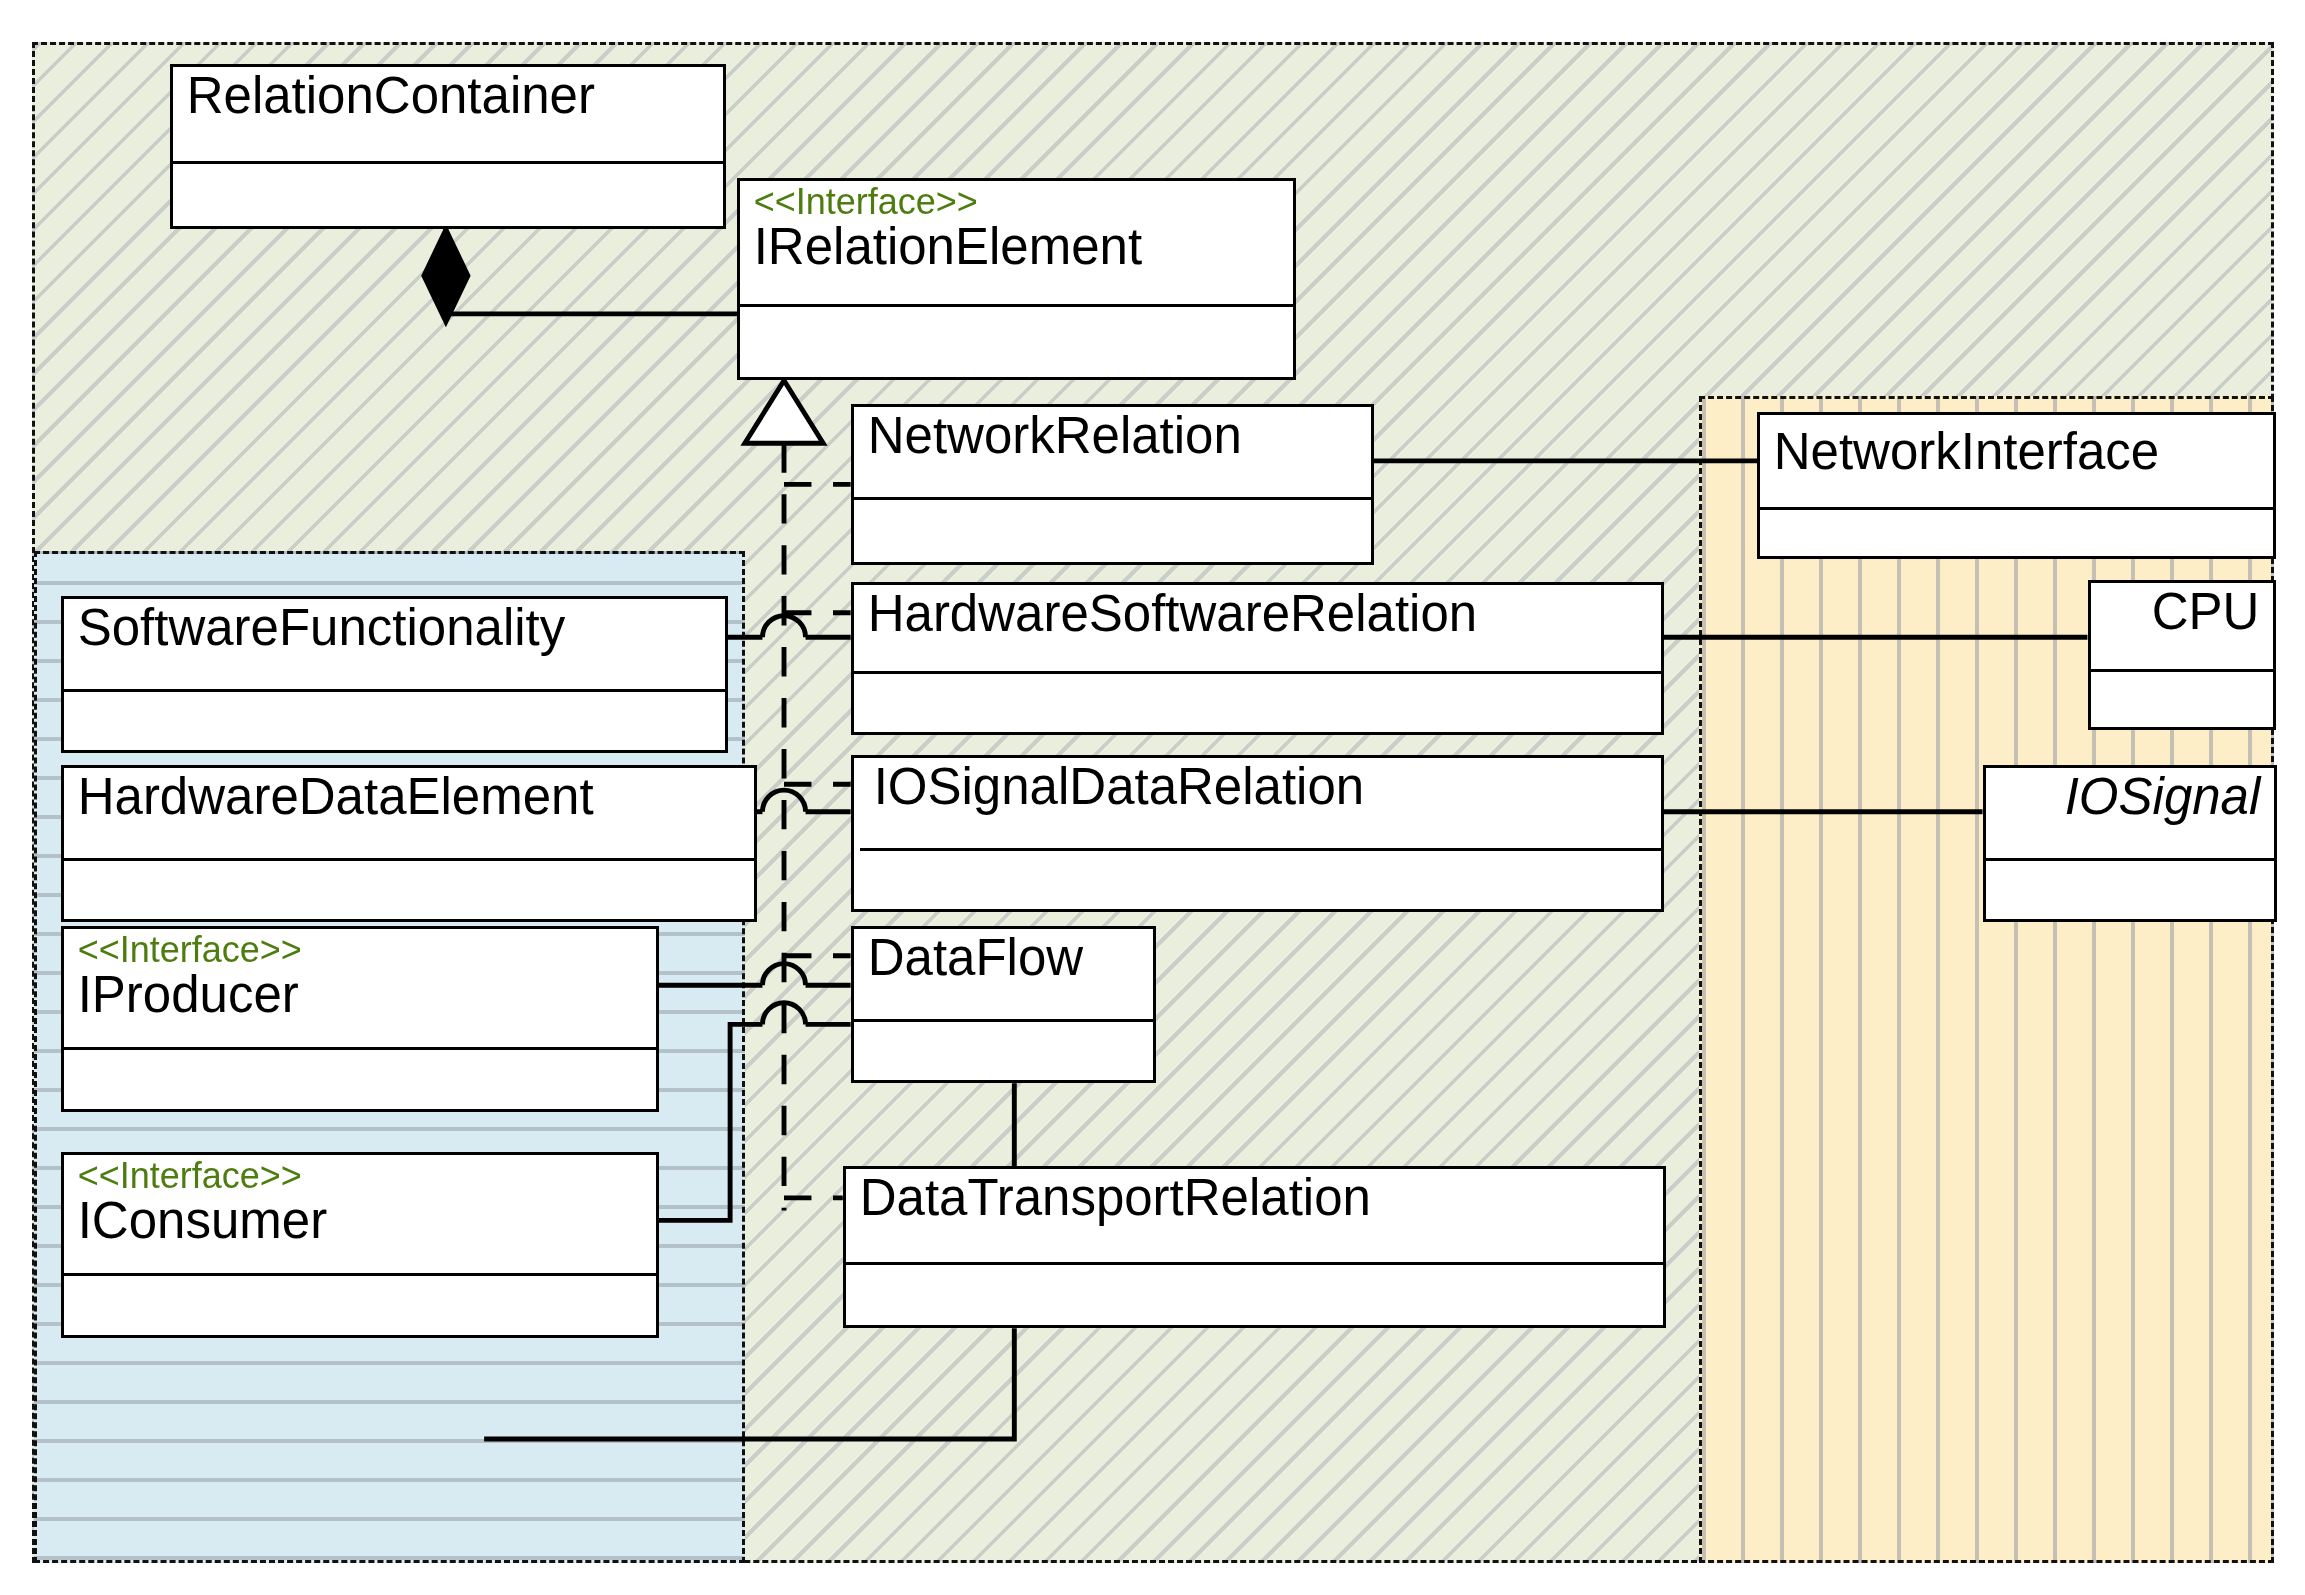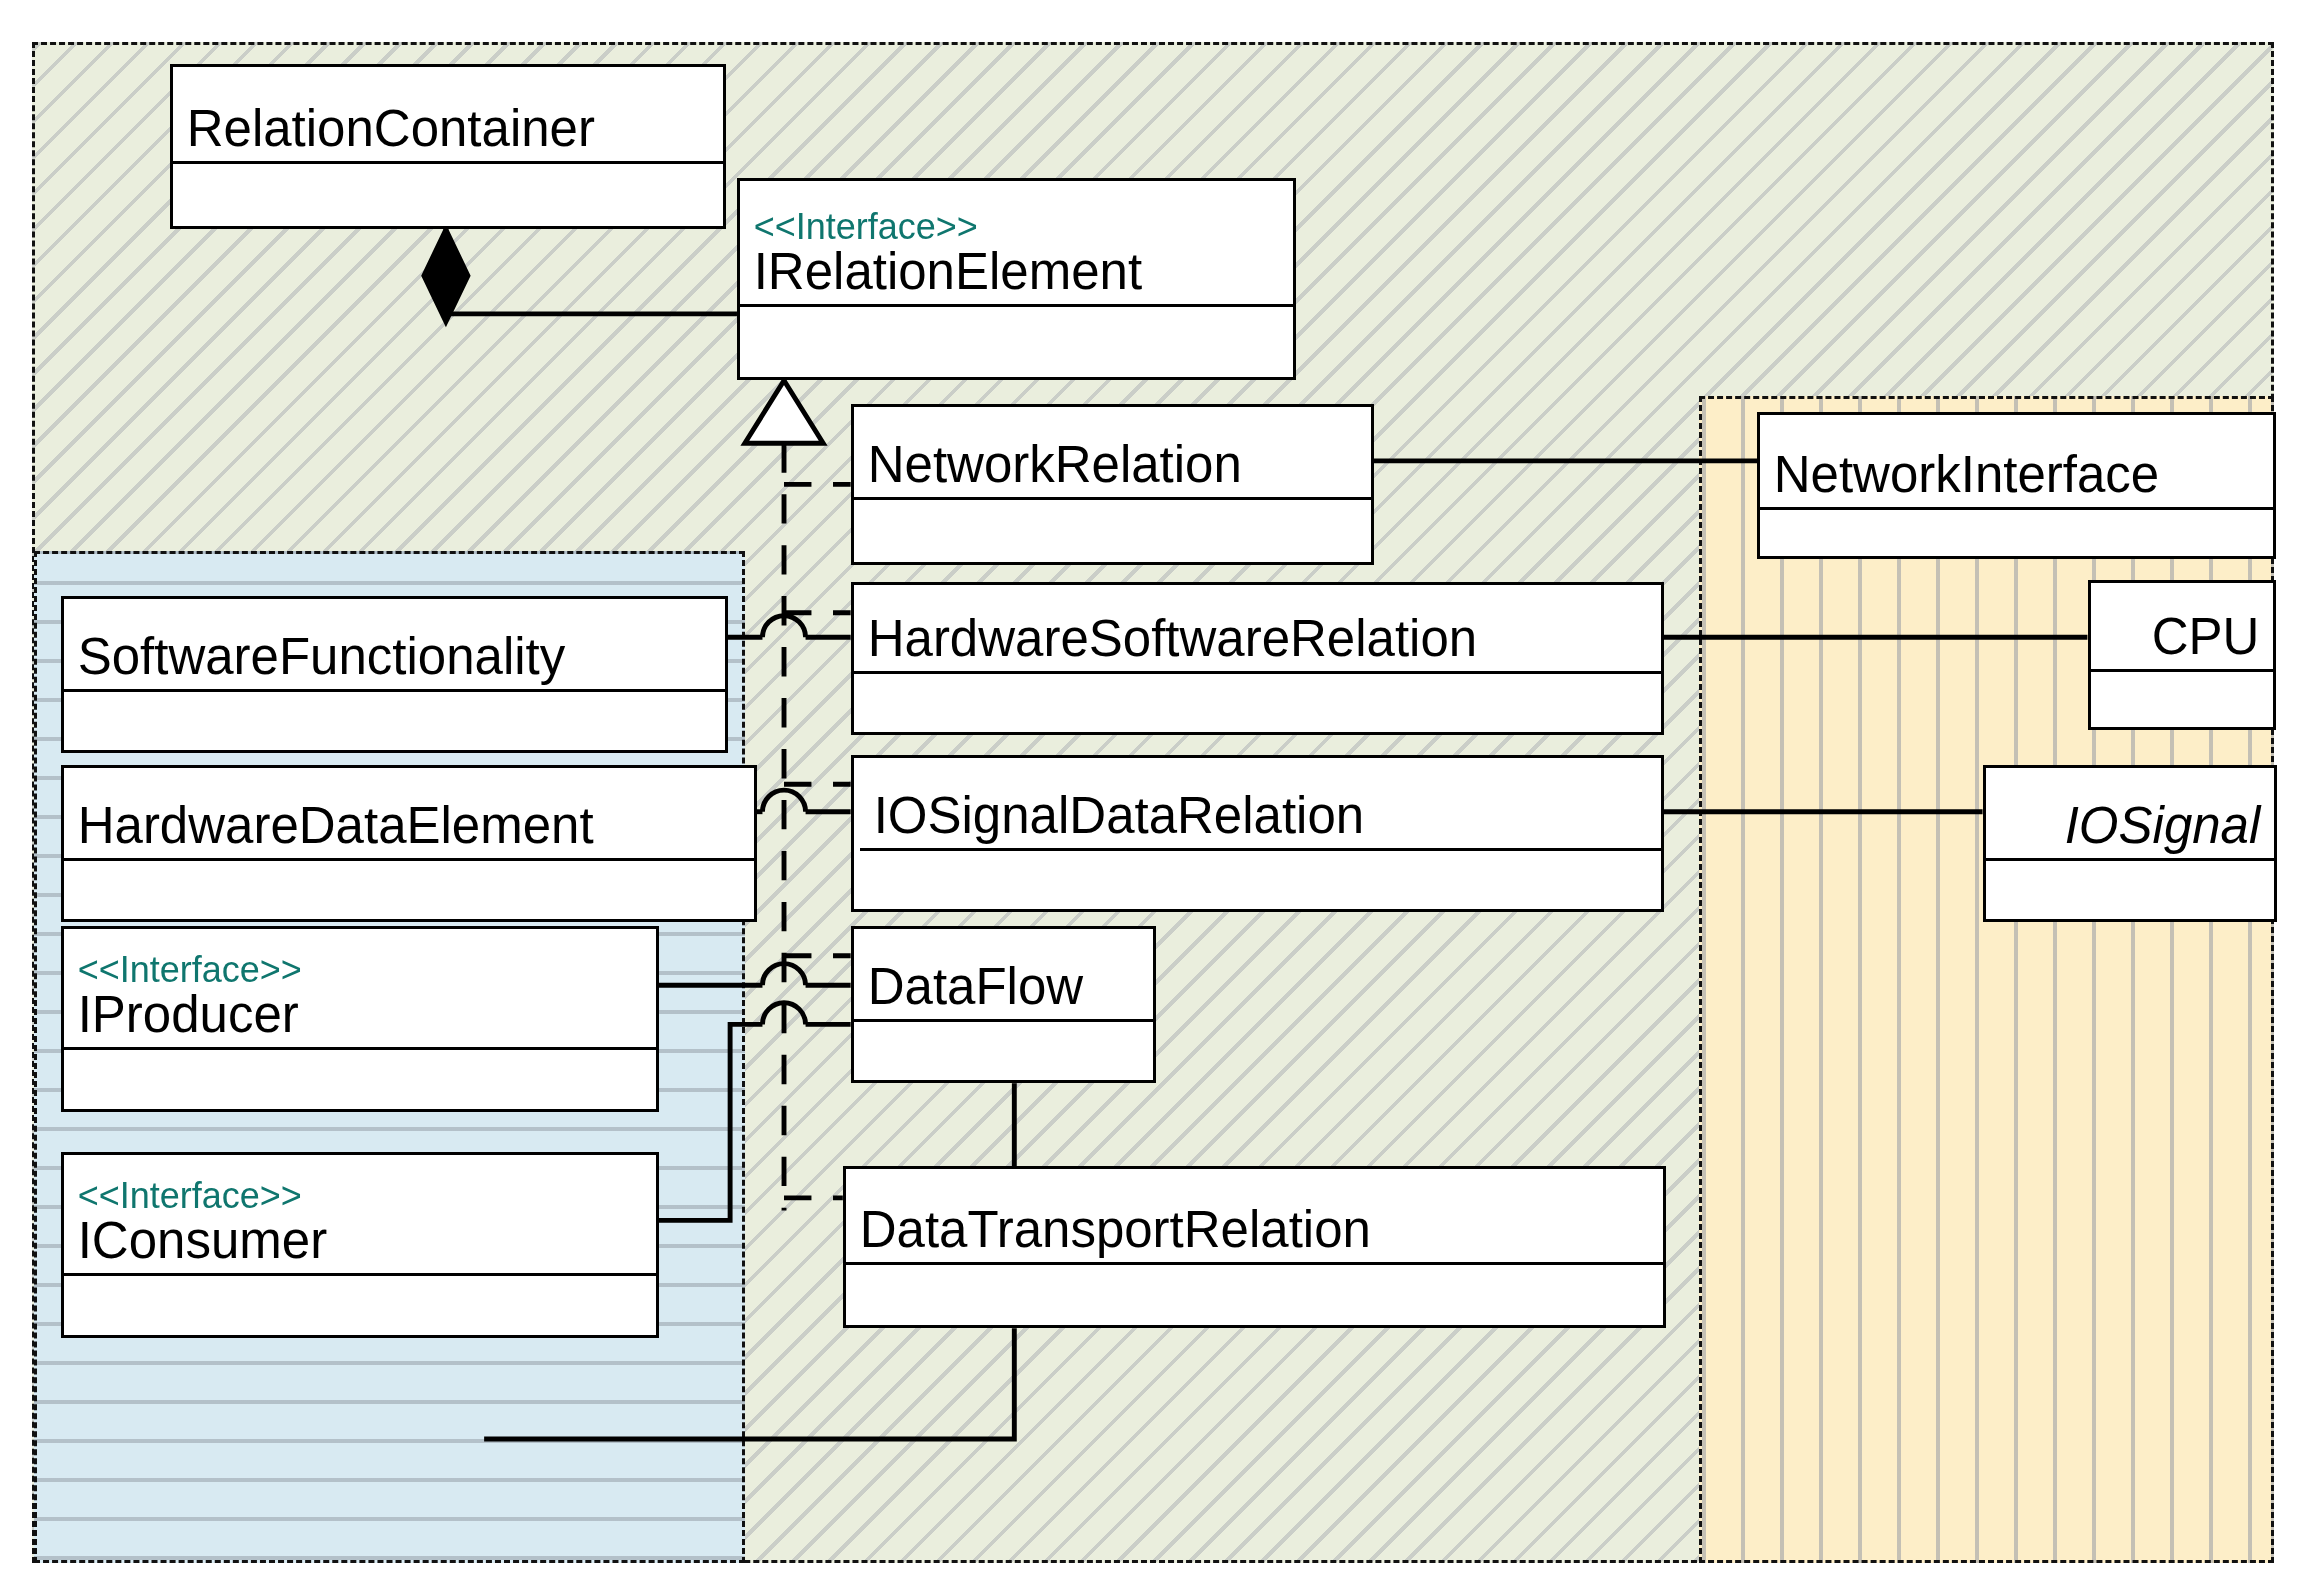--- a/index.html
+++ b/index.html
@@ -26,24 +26,24 @@
     background-color:#fdeec8;
     background-image:repeating-linear-gradient(90deg,
         rgba(150,155,165,.55) 0px, rgba(150,155,165,.55) 3.9px,
         rgba(0,0,0,0) 3.9px, rgba(0,0,0,0) 39px);
     border:3.9px dashed #111;
   }
 
   
   .umlbox{position:absolute;box-sizing:border-box;background:#ffffff;
           border:3.9px solid #000;display:flex;flex-direction:column;}
-  .uml-head{flex:0 0 auto;display:flex;flex-direction:column;justify-content:flex-end;
+  .uml-head{flex:0 0 auto;display:flex;flex-direction:column;justify-content:flex-start;
             padding:2px 13.7px 5.9px 13.7px;box-sizing:border-box;}
   .uml-body{flex:1 1 auto;border-top:3.9px solid #000;box-sizing:border-box;}
-  .stereo{font-size:36px;line-height:1.04;color:#0f766e;white-space:nowrap;}
+  .stereo{font-size:36px;line-height:1.04;color:#4d7c0f;white-space:nowrap;}
   .cname{font-size:51px;line-height:1.04;color:#000;white-space:nowrap;}
   .cname.italic{font-style:italic;}
   .cname.right{text-align:right;}
   svg.ov{position:absolute;left:0;top:0;width:2305px;height:1596px;
          pointer-events:none;overflow:visible;}
 </style>
 </head>
 <body>
 
 <div id="root">

